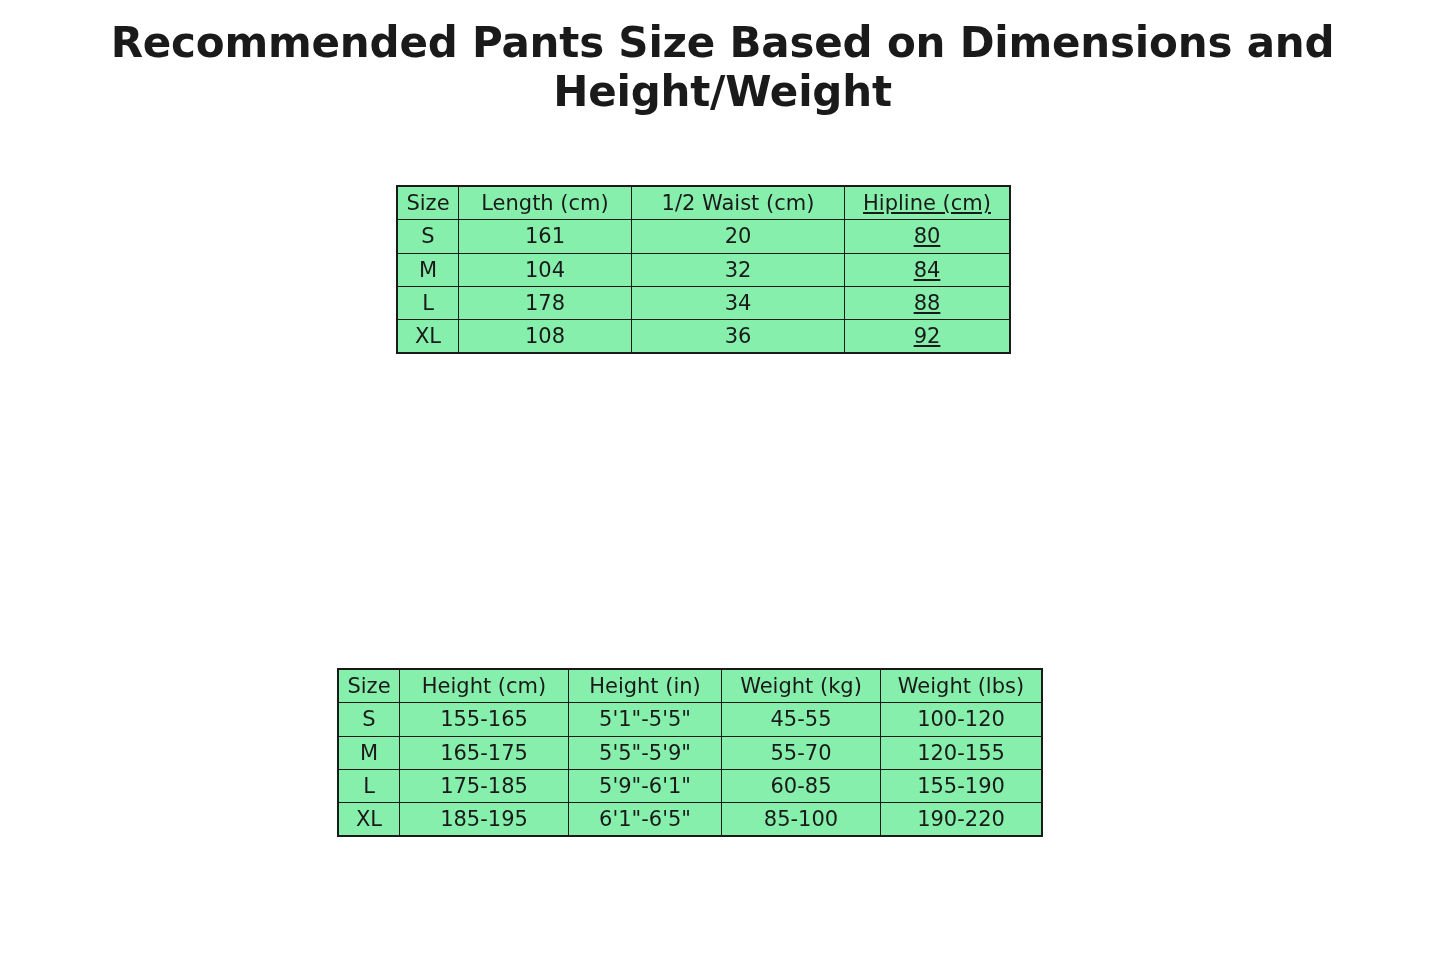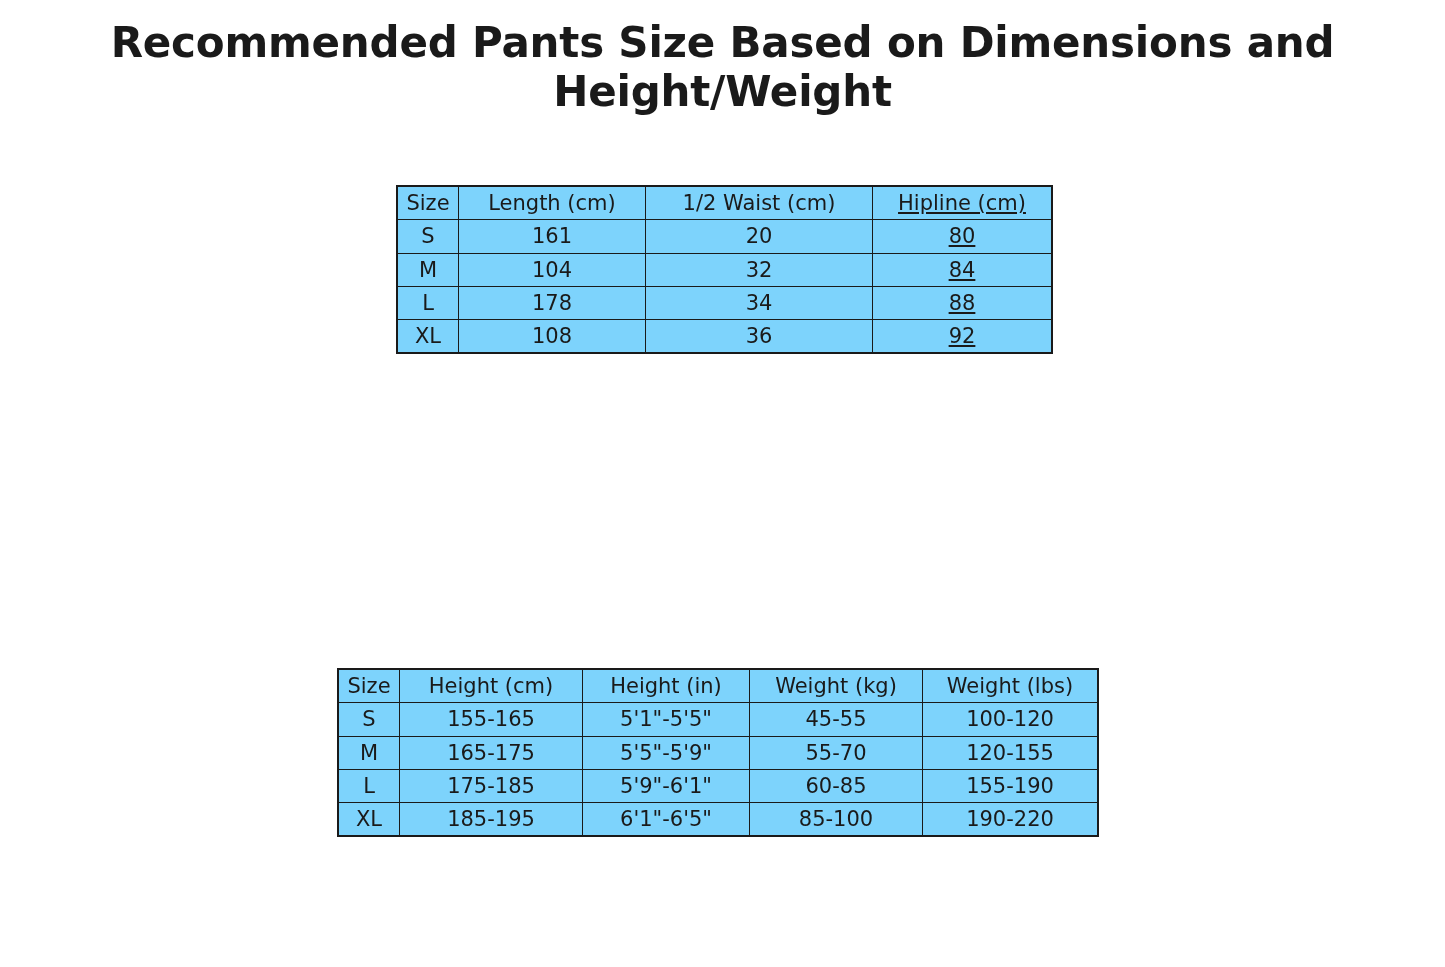--- a/index.html
+++ b/index.html
@@ -26,30 +26,30 @@
     left: 0;
     width: 1445px;
     color: #1a1a1a;
   }
   .table-wrap {
     position: absolute;
   }
   table.size-table {
     border-collapse: collapse;
     border: 2px solid #1a1a1a;
-    background: #7dd3fc;
+    background: #86efac;
   }
   table.size-table td,
   table.size-table th {
     border: 1px solid #1a1a1a;
     font-weight: normal;
     font-size: 21px;
     text-align: center;
     color: #1a1a1a;
-    padding: 3px 7px;
+    padding: 3px 0;
     line-height: 1.25;
     white-space: nowrap;
   }
   
   #table-dimensions-wrap {
     top: 185px;
     left: 396px;
   }
   #table-dimensions th.col-size,
   #table-dimensions td.col-size { width: 48px; padding: 3px 6px; }

